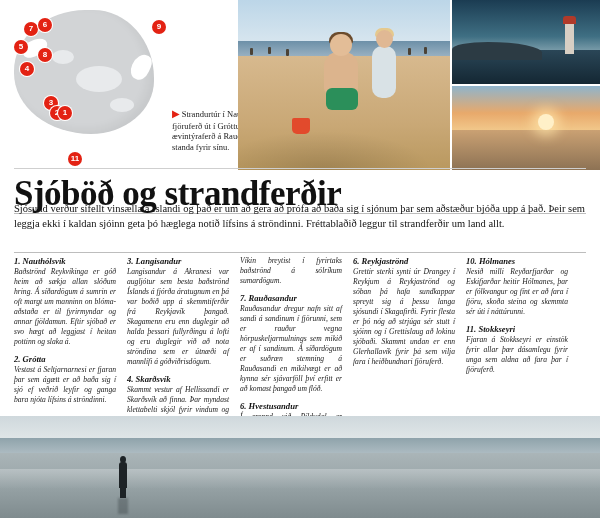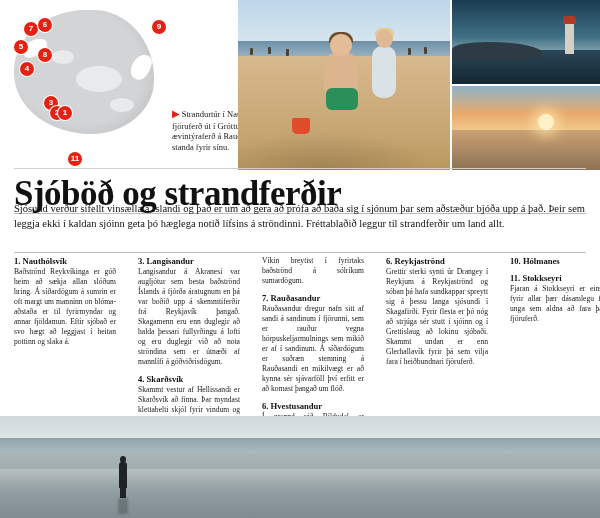--- a/index.html
+++ b/index.html
@@ -287,21 +287,22 @@
     width: 572px; height: 1px;
     background: #bdbdbd;
   }
 
   
   .columns {
     position: absolute;
     left: 14px; top: 256px;
     width: 572px;
     display: flex;
-    gap: 22px;
+    gap: 11px;
+    font-style: italic;
   }
   .col {
     width: 102px;
     flex: 0 0 auto;
   }
   .entry { margin-bottom: 7px; }
   .entry h3 {
     margin: 0 0 1px 0;
     font-family: "Liberation Serif", serif;
     font-size: 8.6px;
@@ -441,20 +442,24 @@
 
 <div class="standfirst">Sjósund verður sífellt vinsælla á Íslandi og það er um að gera að prófa að baða sig í sjónum þar sem aðstæður bjóða upp á það. Þeir sem leggja ekki í kaldan sjóinn geta þó hæglega notið lífsins á ströndinni. Fréttablaðið leggur til strandferðir um land allt.</div>
 <div class="rule-under-stand"></div>
 
 <div class="columns">
   <div class="col">
     <div class="entry">
       <h3>1. Nauthólsvík</h3>
       <p>Baðströnd Reykvíkinga er góð heim að sækja allan slóðum hring. Á síðardögum á sumrin er oft margt um manninn on blóma-aðstaða er til fyrirmyndar og annar fjöldamun. Eftir sjóbað er svo hægt að leggjast í heitan pottinn og slaka á.</p>
     </div>
+    <div class="entry">
+      <h3>2. Grótta</h3>
+      <p>Vestast á Seltjarnarnesi er fjaran þar sem ágætt er að baða sig í sjó ef veðrið leyfir og ganga bara njóta lífsins á ströndinni.</p>
+    </div>
   </div>
 
   <div class="col">
     <div class="entry">
       <h3>3. Langisandur</h3>
       <p>Langisandur á Akranesi var augljótur sem besta baðströnd Íslands á fjórða áratugnum en þá var boðið upp á skemmtiferðir frá Reykjavík þangað. Skagamenn eru enn duglegir að halda þessari fullyrðingu á lofti og eru duglegir við að nota ströndina sem er útnæði af mannlífi á góðviðrisdögum.</p>
     </div>
     <div class="entry">
       <h3>4. Skarðsvík</h3>
       <p>Skammt vestur af Hellissandi er Skarðsvík að finna. Þar myndast klettabelti skjól fyrir vindum og þar er fyrirtak að fara í fjöruferð og skella sér í sjóinn ef sá gállinn er á manni.</p>
@@ -478,20 +483,21 @@
   <div class="col">
     <div class="entry">
       <h3>6. Reykjaströnd</h3>
       <p>Grettir sterki synti úr Drangey í Reykjum á Reykjaströnd og sóban þá hafa sundkappar spreytt sig á þessu langa sjósundi í Skagafirði. Fyrir flesta er þó nóg að strjúga sér stutt í sjóinn og í Grettislaug að lokinu sjóbaði. Skammt undan er enn Glerhallavík fyrir þá sem vilja fara í heiðbundnari fjöruferð.</p>
     </div>
   </div>
 
   <div class="col">
     <div class="entry">
       <h3>10. Hólmanes</h3>
+      <p>Nesið milli Reyðarfjarðar og Eskifjarðar heitir Hólmanes, þar er fólkvangur og fínt er að fara í fjöru, skoða steina og skemmta sér úti í náttúrunni.</p>
     </div>
     <div class="entry">
       <h3>11. Stokkseyri</h3>
       <p>Fjaran á Stokkseyri er einstök fyrir allar þær dásamlegu fyrir unga sem aldna að fara þar í fjöruferð.</p>
     </div>
   </div>
 </div>
 
 <div class="bottom-photo">
   <div class="bp-sky"></div>

